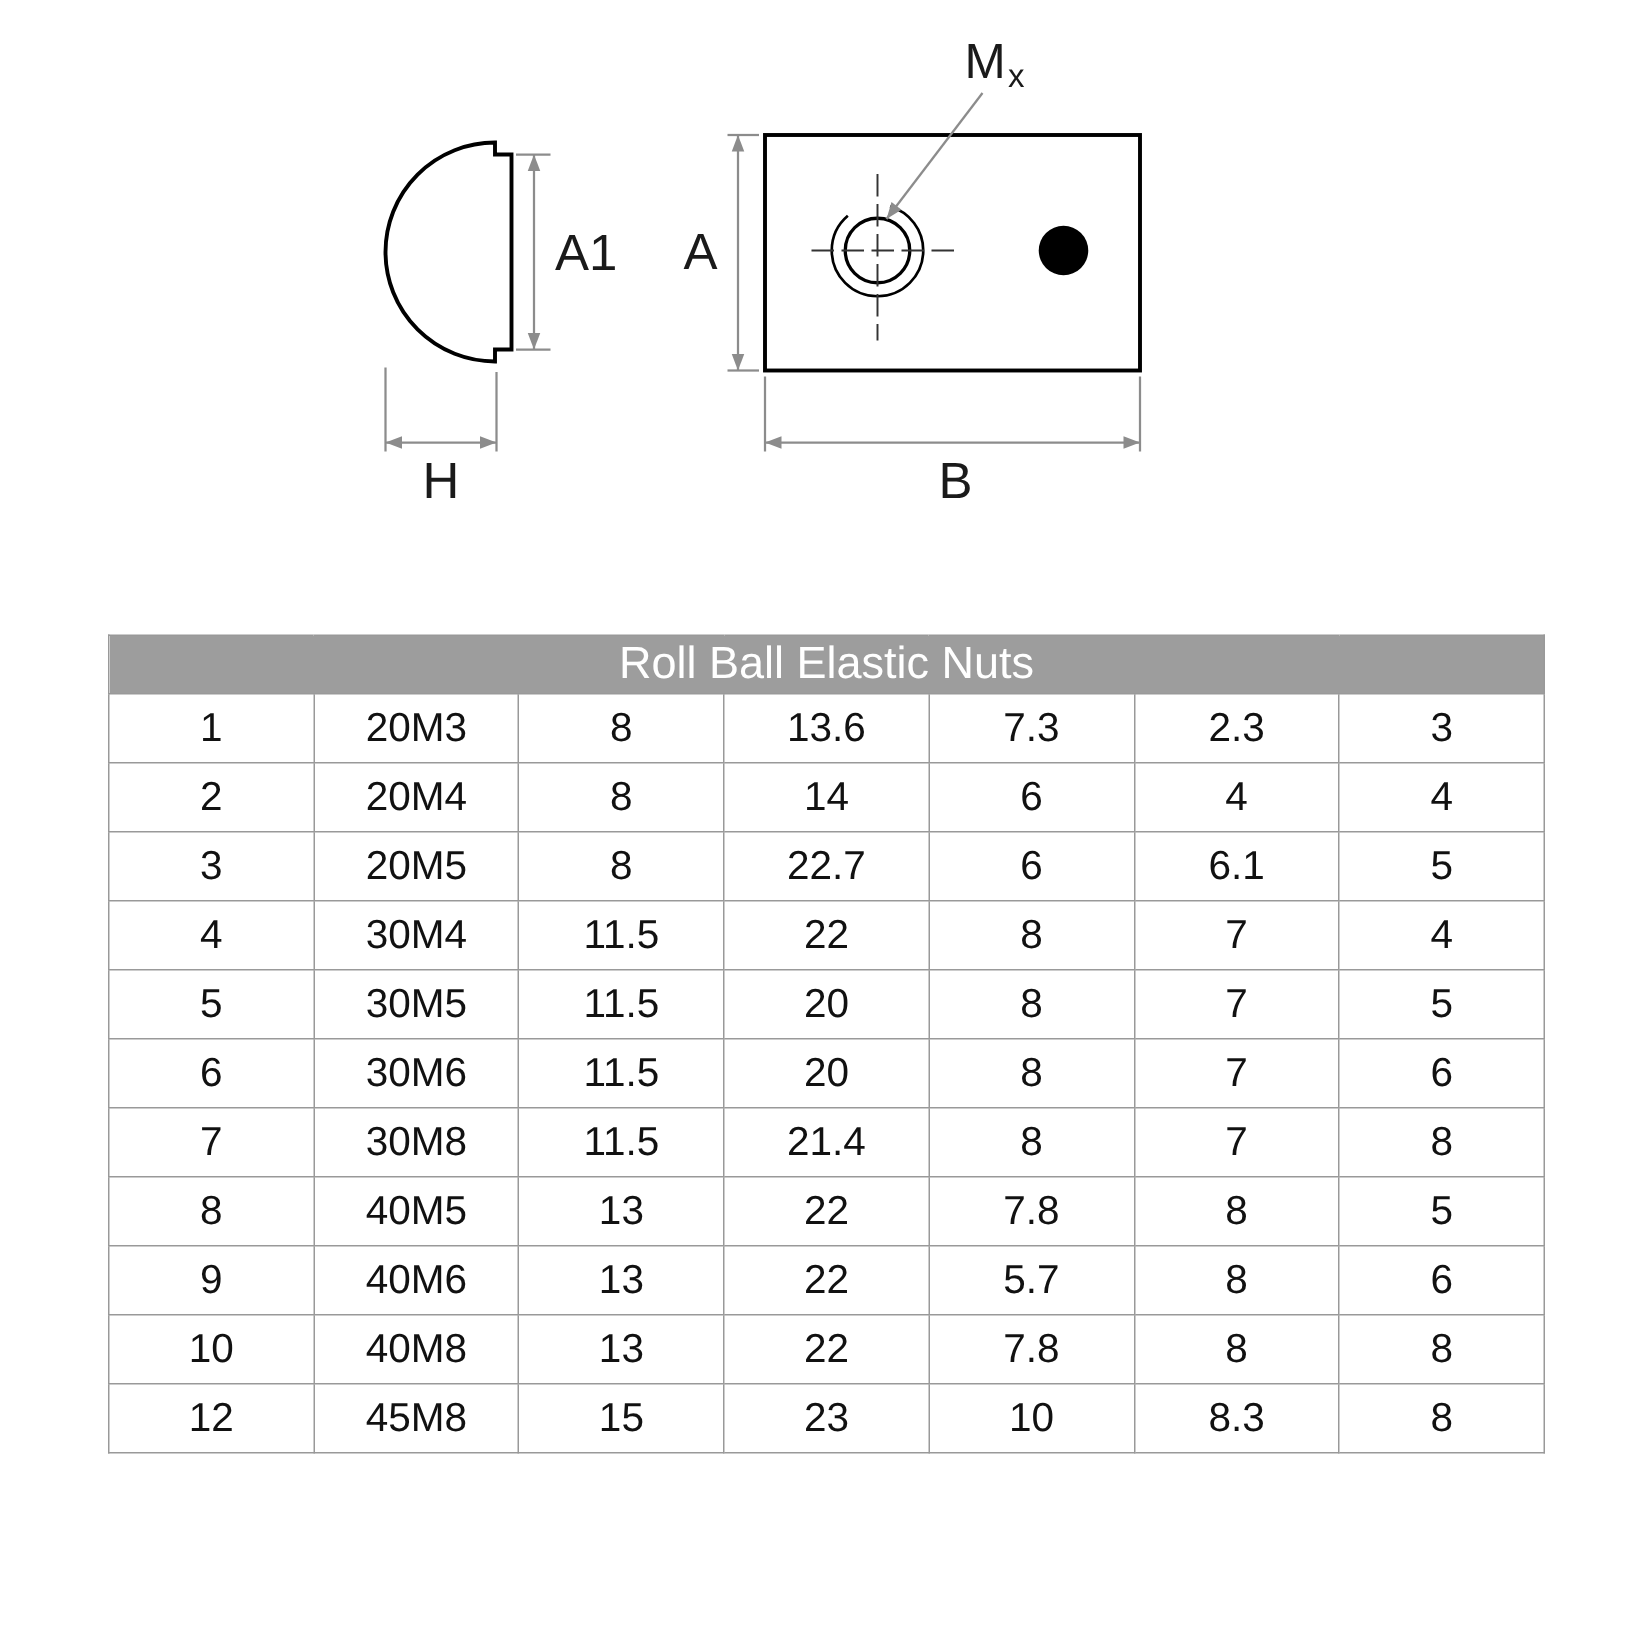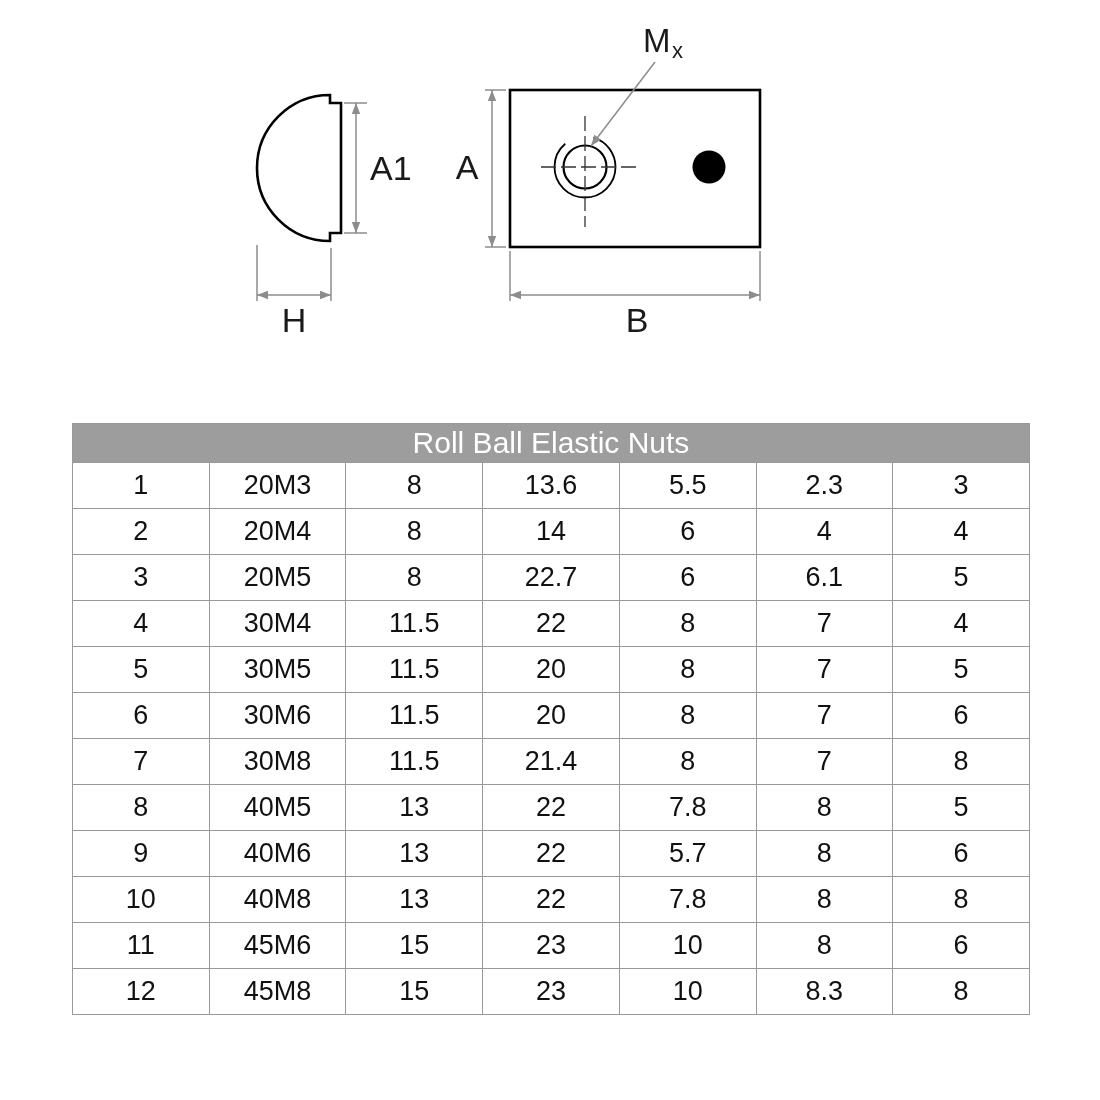--- a/index.html
+++ b/index.html
@@ -96,21 +96,21 @@
     <tr>
       <th class="title-cell" colspan="7">Roll Ball Elastic Nuts</th>
     </tr>
   </thead>
   <tbody>
       <tr>
         <td>1</td>
         <td>20M3</td>
         <td>8</td>
         <td>13.6</td>
-        <td>5.5</td>
+        <td>7.3</td>
         <td>2.3</td>
         <td>3</td>
       </tr>
       <tr>
         <td>2</td>
         <td>20M4</td>
         <td>8</td>
         <td>14</td>
         <td>6</td>
         <td>4</td>
@@ -180,29 +180,20 @@
         <td>6</td>
       </tr>
       <tr>
         <td>10</td>
         <td>40M8</td>
         <td>13</td>
         <td>22</td>
         <td>7.8</td>
         <td>8</td>
         <td>8</td>
-      </tr>
-      <tr>
-        <td>11</td>
-        <td>45M6</td>
-        <td>15</td>
-        <td>23</td>
-        <td>10</td>
-        <td>8</td>
-        <td>6</td>
       </tr>
       <tr>
         <td>12</td>
         <td>45M8</td>
         <td>15</td>
         <td>23</td>
         <td>10</td>
         <td>8.3</td>
         <td>8</td>
       </tr>

